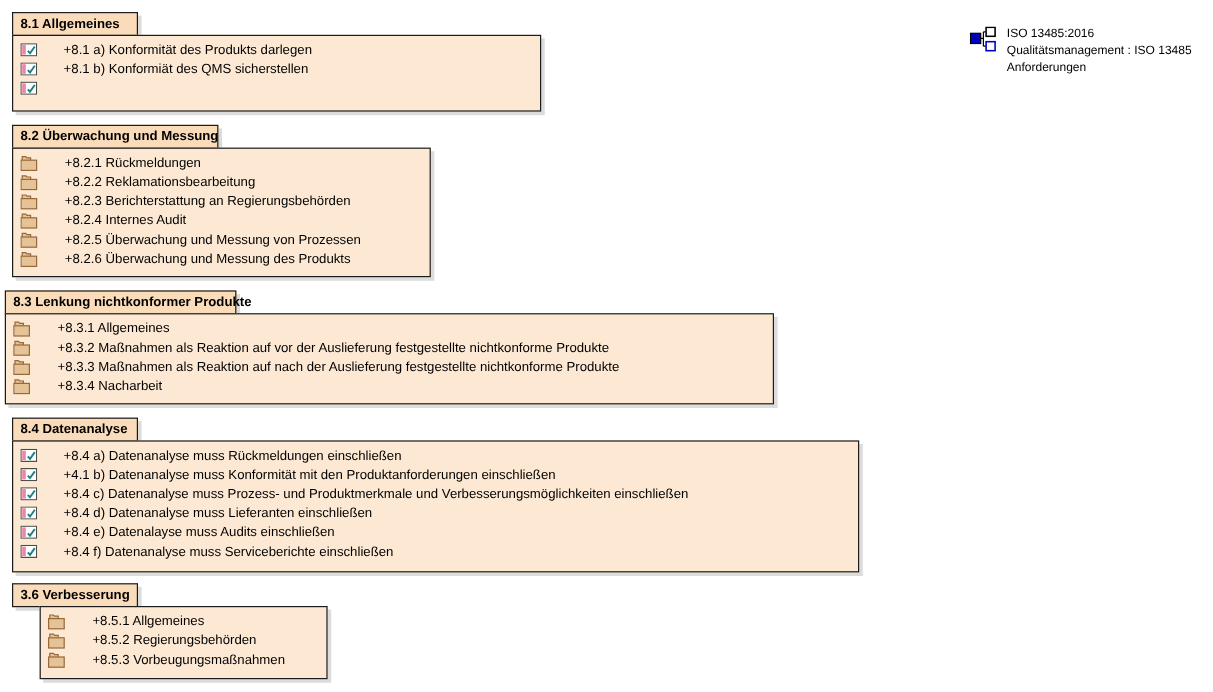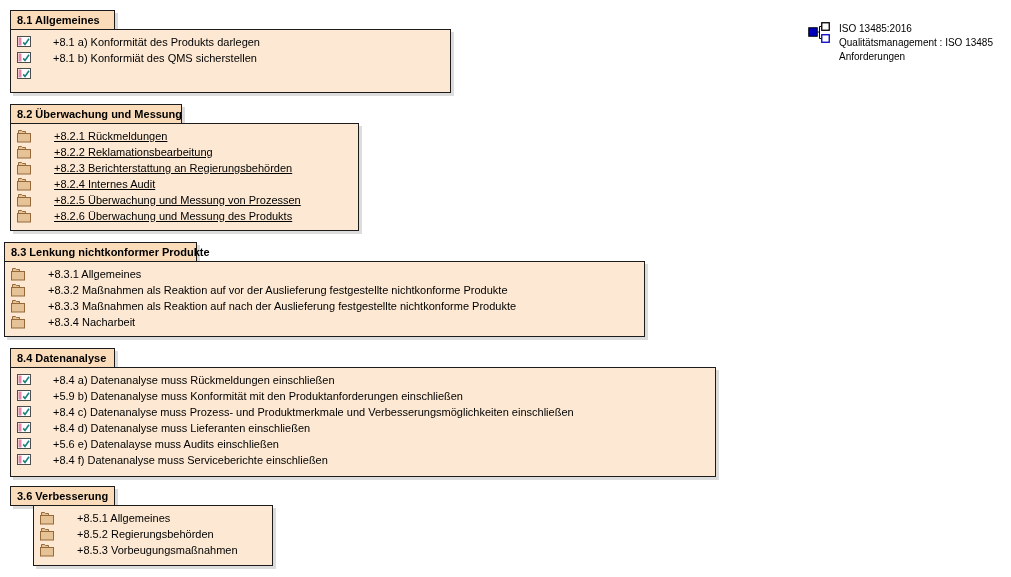--- a/index.html
+++ b/index.html
@@ -23,21 +23,21 @@
   .item-label { font-size:11px; white-space:nowrap; }
   .icon { flex:0 0 auto; display:flex; align-items:center; }
 
   
   .sec-8-1 { left:10px; top:10px; }
   .sec-8-1 .tab { width:105px; }
   .sec-8-1 .body { width:441px; height:64px; }
 
   .sec-8-2 { left:10px; top:104px; }
   .sec-8-2 .tab { width:172px; }
-  .sec-8-2 .body { width:349px; height:108px;text-decoration:underline; }
+  .sec-8-2 .body { width:349px; height:108px; }
 
   .sec-8-3 { left:4px; top:242px; }
   .sec-8-3 .tab { width:193px; }
   .sec-8-3 .body { width:641px; height:76px; }
 
   .sec-8-4 { left:10px; top:348px; }
   .sec-8-4 .tab { width:105px; }
   .sec-8-4 .body { width:706px; height:110px; }
 
   .sec-8-5 { left:10px; top:486px; }
@@ -212,21 +212,21 @@
     <span class="item-label">+8.4 a) Datenanalyse muss Rückmeldungen einschließen</span>
   </div>
           <div class="item">
     <span class="icon">
       <svg width="14" height="11" viewBox="0 0 14 11">
         <rect x="0.5" y="0.5" width="13" height="10" fill="#ffffff" stroke="#4d4d4d" stroke-width="1"></rect>
         <rect x="1.5" y="1.5" width="3" height="8" fill="#e888a8"></rect>
         <path d="M6.2 6.4 L8 8.4 L12 2.8" fill="none" stroke="#1b8080" stroke-width="1.6"></path>
       </svg>
     </span>
-    <span class="item-label">+5.9 b) Datenanalyse muss Konformität mit den Produktanforderungen einschließen</span>
+    <span class="item-label">+4.1 b) Datenanalyse muss Konformität mit den Produktanforderungen einschließen</span>
   </div>
           <div class="item">
     <span class="icon">
       <svg width="14" height="11" viewBox="0 0 14 11">
         <rect x="0.5" y="0.5" width="13" height="10" fill="#ffffff" stroke="#4d4d4d" stroke-width="1"></rect>
         <rect x="1.5" y="1.5" width="3" height="8" fill="#e888a8"></rect>
         <path d="M6.2 6.4 L8 8.4 L12 2.8" fill="none" stroke="#1b8080" stroke-width="1.6"></path>
       </svg>
     </span>
     <span class="item-label">+8.4 c) Datenanalyse muss Prozess- und Produktmerkmale und Verbesserungsmöglichkeiten einschließen</span>
@@ -242,21 +242,21 @@
     <span class="item-label">+8.4 d) Datenanalyse muss Lieferanten einschließen</span>
   </div>
           <div class="item">
     <span class="icon">
       <svg width="14" height="11" viewBox="0 0 14 11">
         <rect x="0.5" y="0.5" width="13" height="10" fill="#ffffff" stroke="#4d4d4d" stroke-width="1"></rect>
         <rect x="1.5" y="1.5" width="3" height="8" fill="#e888a8"></rect>
         <path d="M6.2 6.4 L8 8.4 L12 2.8" fill="none" stroke="#1b8080" stroke-width="1.6"></path>
       </svg>
     </span>
-    <span class="item-label">+5.6 e) Datenalayse muss Audits einschließen</span>
+    <span class="item-label">+8.4 e) Datenalayse muss Audits einschließen</span>
   </div>
           <div class="item">
     <span class="icon">
       <svg width="14" height="11" viewBox="0 0 14 11">
         <rect x="0.5" y="0.5" width="13" height="10" fill="#ffffff" stroke="#4d4d4d" stroke-width="1"></rect>
         <rect x="1.5" y="1.5" width="3" height="8" fill="#e888a8"></rect>
         <path d="M6.2 6.4 L8 8.4 L12 2.8" fill="none" stroke="#1b8080" stroke-width="1.6"></path>
       </svg>
     </span>
     <span class="item-label">+8.4 f) Datenanalyse muss Serviceberichte einschließen</span>

